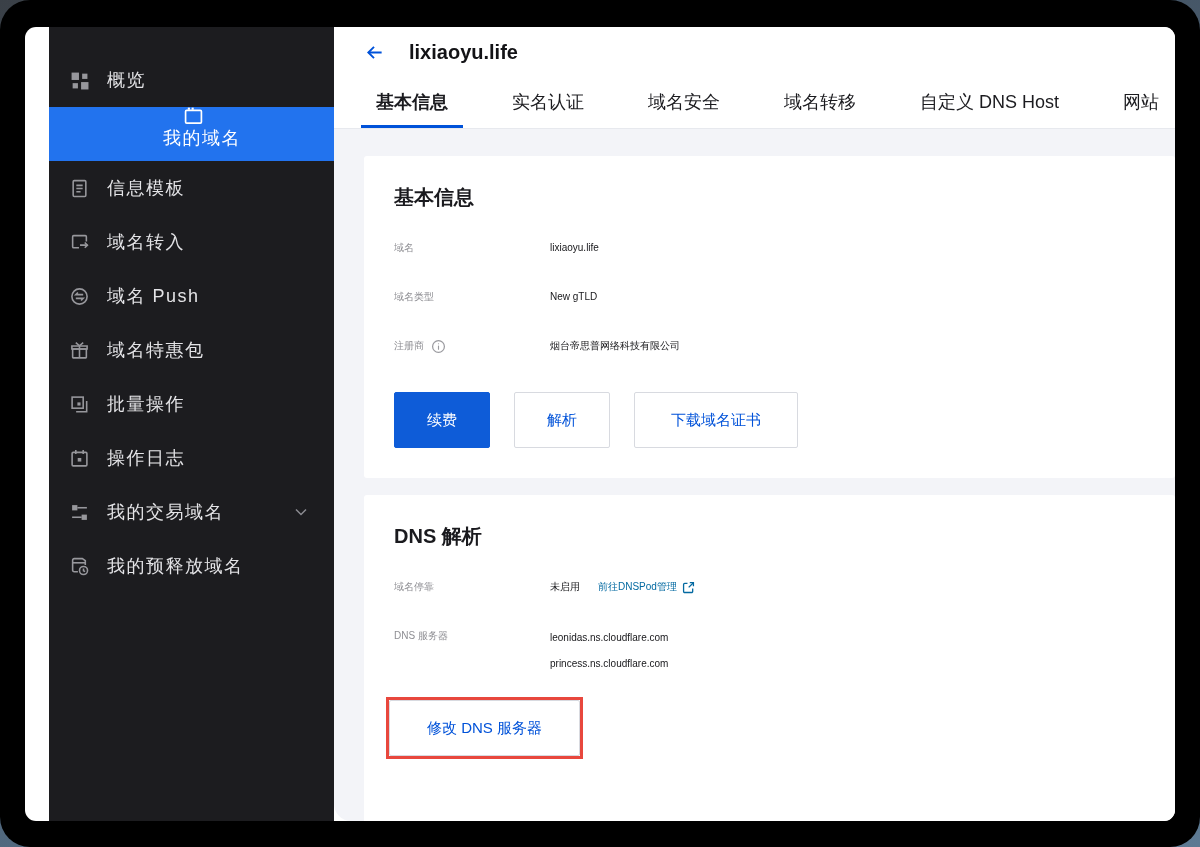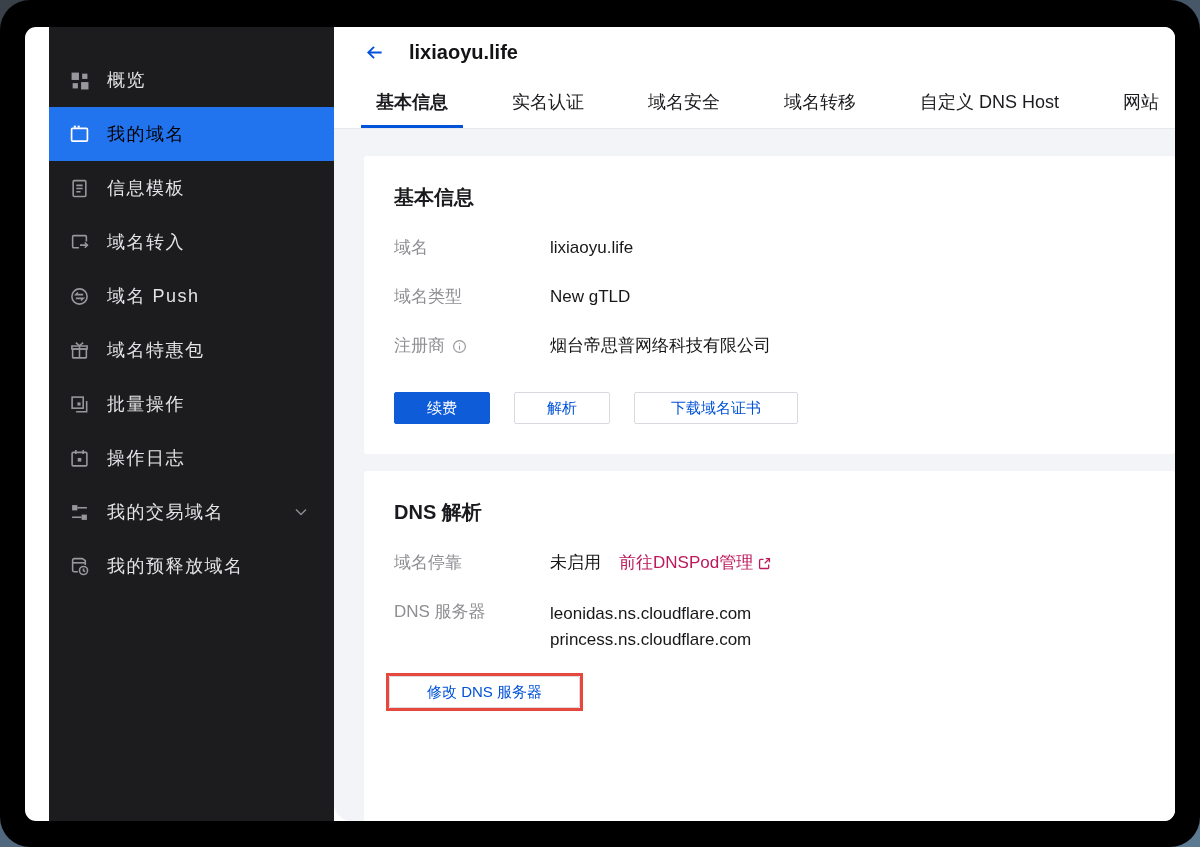--- a/index.html
+++ b/index.html
@@ -14,21 +14,21 @@
     position:absolute; left:25px; top:27px; width:1150px; height:794px;
     border-radius:11px; overflow:hidden; display:flex; background:#fff;
   }
   
   .sidebar { width:285px; flex:none; background:#1c1c1f; padding-top:26px;margin-left:24px; }
   .nav-item {
     height:54px; display:flex; align-items:center; padding-left:21px;
     color:#e4e4e7; font-size:18px; letter-spacing:1.5px; cursor:pointer;
   }
   .nav-item .nicon { width:19px; height:19px; margin-right:18px; color:#97979c; flex:none; display:flex; }
-  .nav-item.selected { background:#2273ee; color:#000000; }
+  .nav-item.selected { background:#2273ee; color:#ffffff;flex-direction:column; }
   .nav-item.selected .nicon { color:#fff; }
   .nav-item .chev { margin-left:auto; margin-right:27px; color:#8a8a90; display:flex; }
   .nicon svg, .chev svg { width:100%; height:100%; }
   
   .main { flex:1; min-width:0; display:flex; flex-direction:column; background:#f3f4f8;border-radius:17px; }
   .topbar { background:#fff; }
   .title-row { display:flex; align-items:center; padding:11px 0 0 31px; }
   .back { width:19px; height:19px; color:#0052d9; cursor:pointer; display:flex; }
   .page-title { font-size:20px; font-weight:bold; color:#131316; margin-left:25px; line-height:28px; }
   .tabs { display:flex; padding-left:27px; margin-top:24px; border-bottom:1px solid #e7e9ee; }
@@ -37,30 +37,30 @@
     border-bottom:3px solid transparent; cursor:pointer; white-space:nowrap;
   }
   .tab.active { font-weight:bold; border-bottom-color:#0052d9; }
   
   .content { flex:1; overflow:hidden; padding-left:30px; }
   .card { background:#fff; border-radius:3px; padding:28px 30px 30px; }
   .card1 { margin-top:27px; }
   .card2 { margin-top:17px; min-height:420px; }
   .card-title { font-size:20px; font-weight:bold; color:#1a1a1e; }
   .rows { margin-top:26px; }
-  .row { display:flex; align-items:flex-start; min-height:49px; font-size:17px; }
+  .row { display:flex; align-items:flex-start; min-height:49px; font-size:10px; }
   .row-label { width:156px; flex:none; color:#8e8e93; display:flex; align-items:center; gap:7px; line-height:22px; }
   .row-value { color:#17171a; line-height:22px; }
   .row-value .multi { line-height:26px; }
-  .inline-link { color:#be185d; margin-left:18px; cursor:pointer; display:inline-flex; align-items:center; gap:5px; }
+  .inline-link { color:#0369a1; margin-left:18px; cursor:pointer; display:inline-flex; align-items:center; gap:5px; }
   .ext { width:13px; height:13px; display:inline-flex; }
   .info-ic { width:15px; height:15px; color:#9a9a9f; display:inline-flex; cursor:pointer; }
   .btn-row { display:flex; gap:24px; margin-top:8px; }
   .btn {
-    height:32px; padding:0 32px; font-size:15px; border-radius:2px; cursor:pointer;
+    height:56px; padding:0 32px; font-size:15px; border-radius:2px; cursor:pointer;
     display:inline-flex; align-items:center; justify-content:center;
     background:#fff; border:1px solid #d8dae0; color:#0052d9; font-family:inherit;
   }
   .btn.primary { background:#0e5cd8; border-color:#0e5cd8; color:#fff; }
   .btn.wide { padding:8px 36px;font-family:Liberation Mono, monospace; }
   .annot {
     display:inline-block; border:3px solid #e8473d; 
     margin-top:20px; margin-left:-8px;
   }
   .annot .btn { padding:0 37px; }

